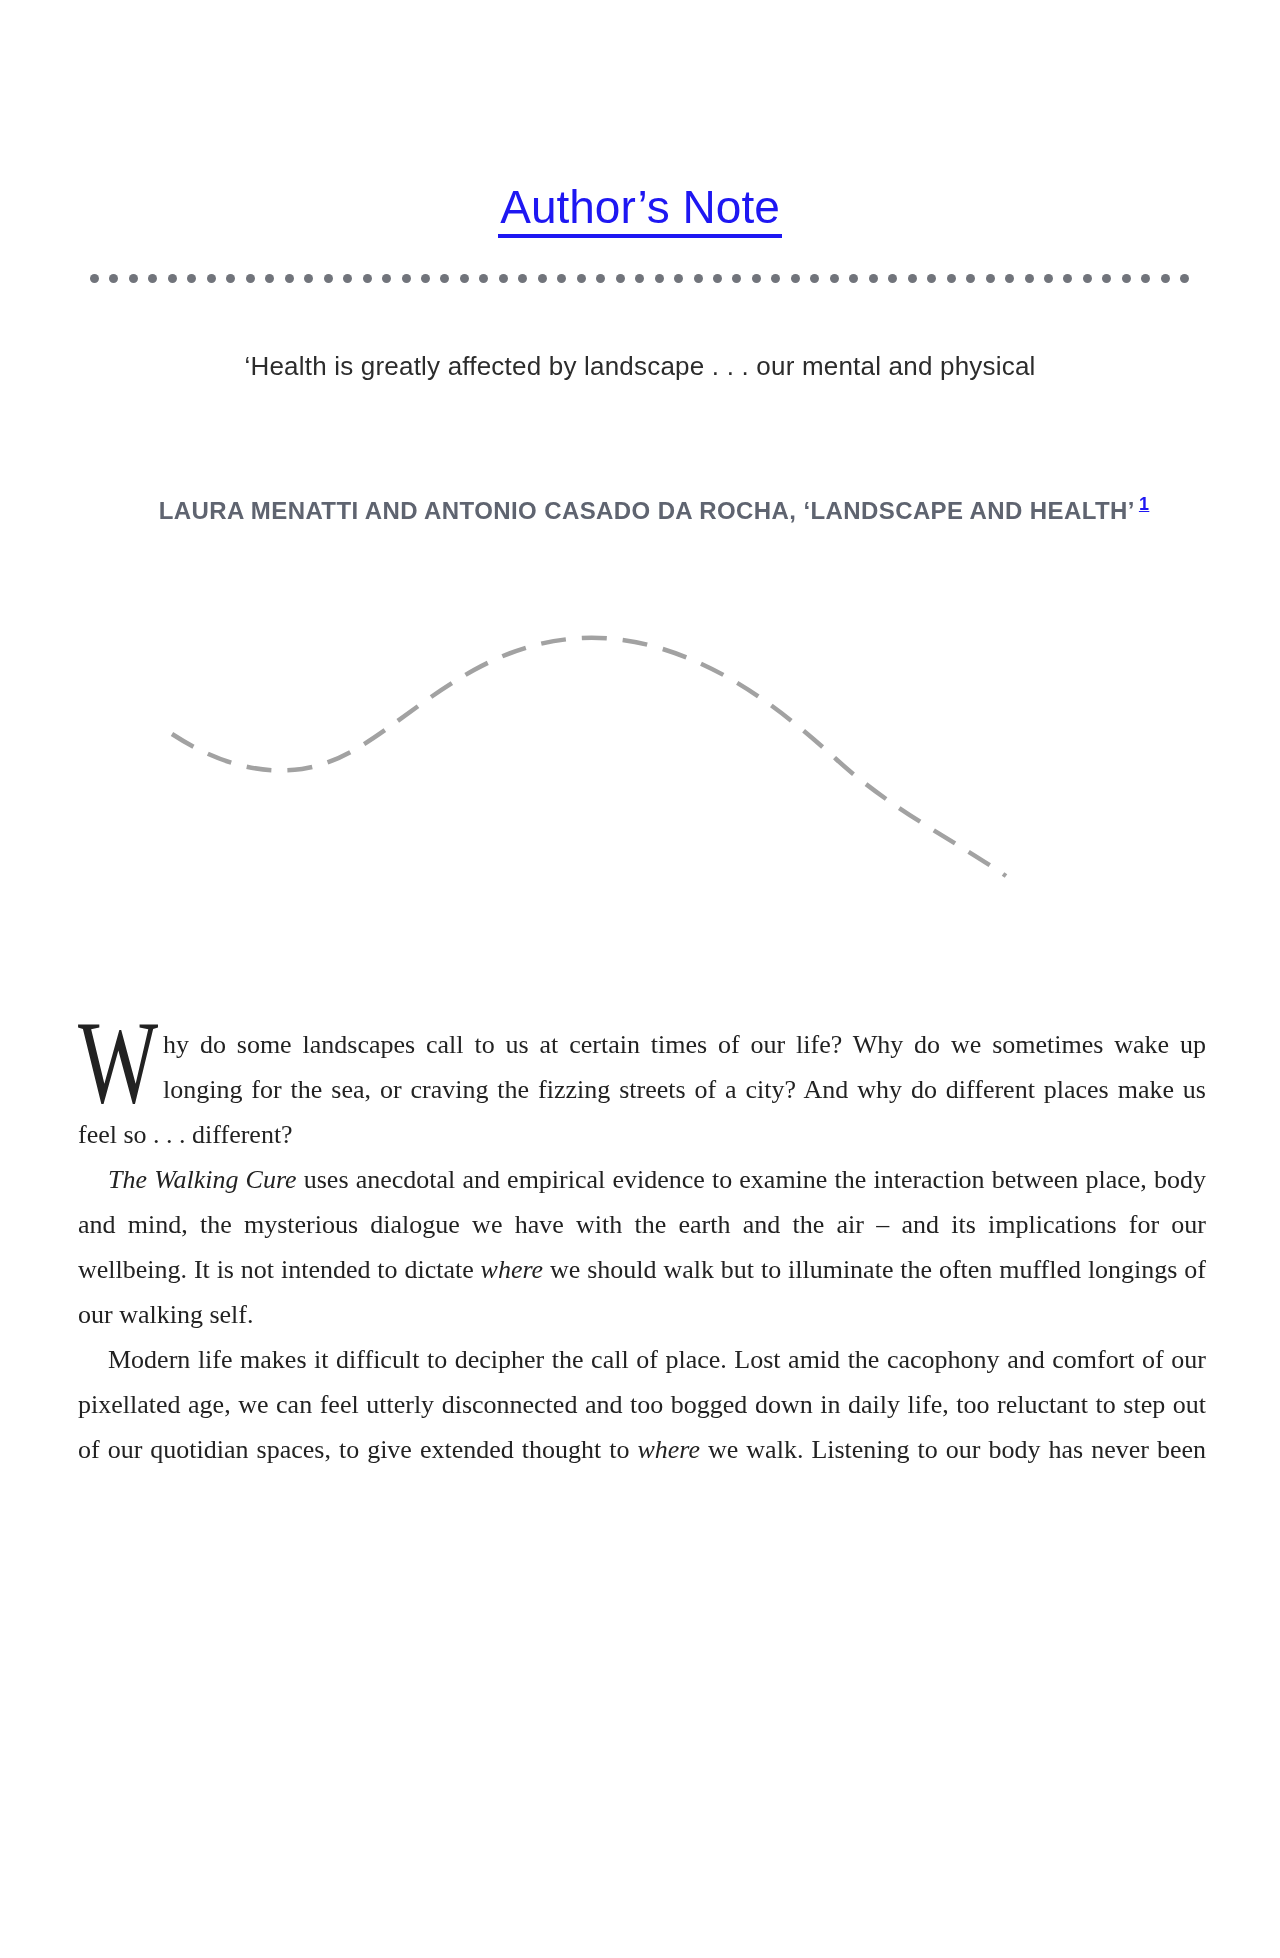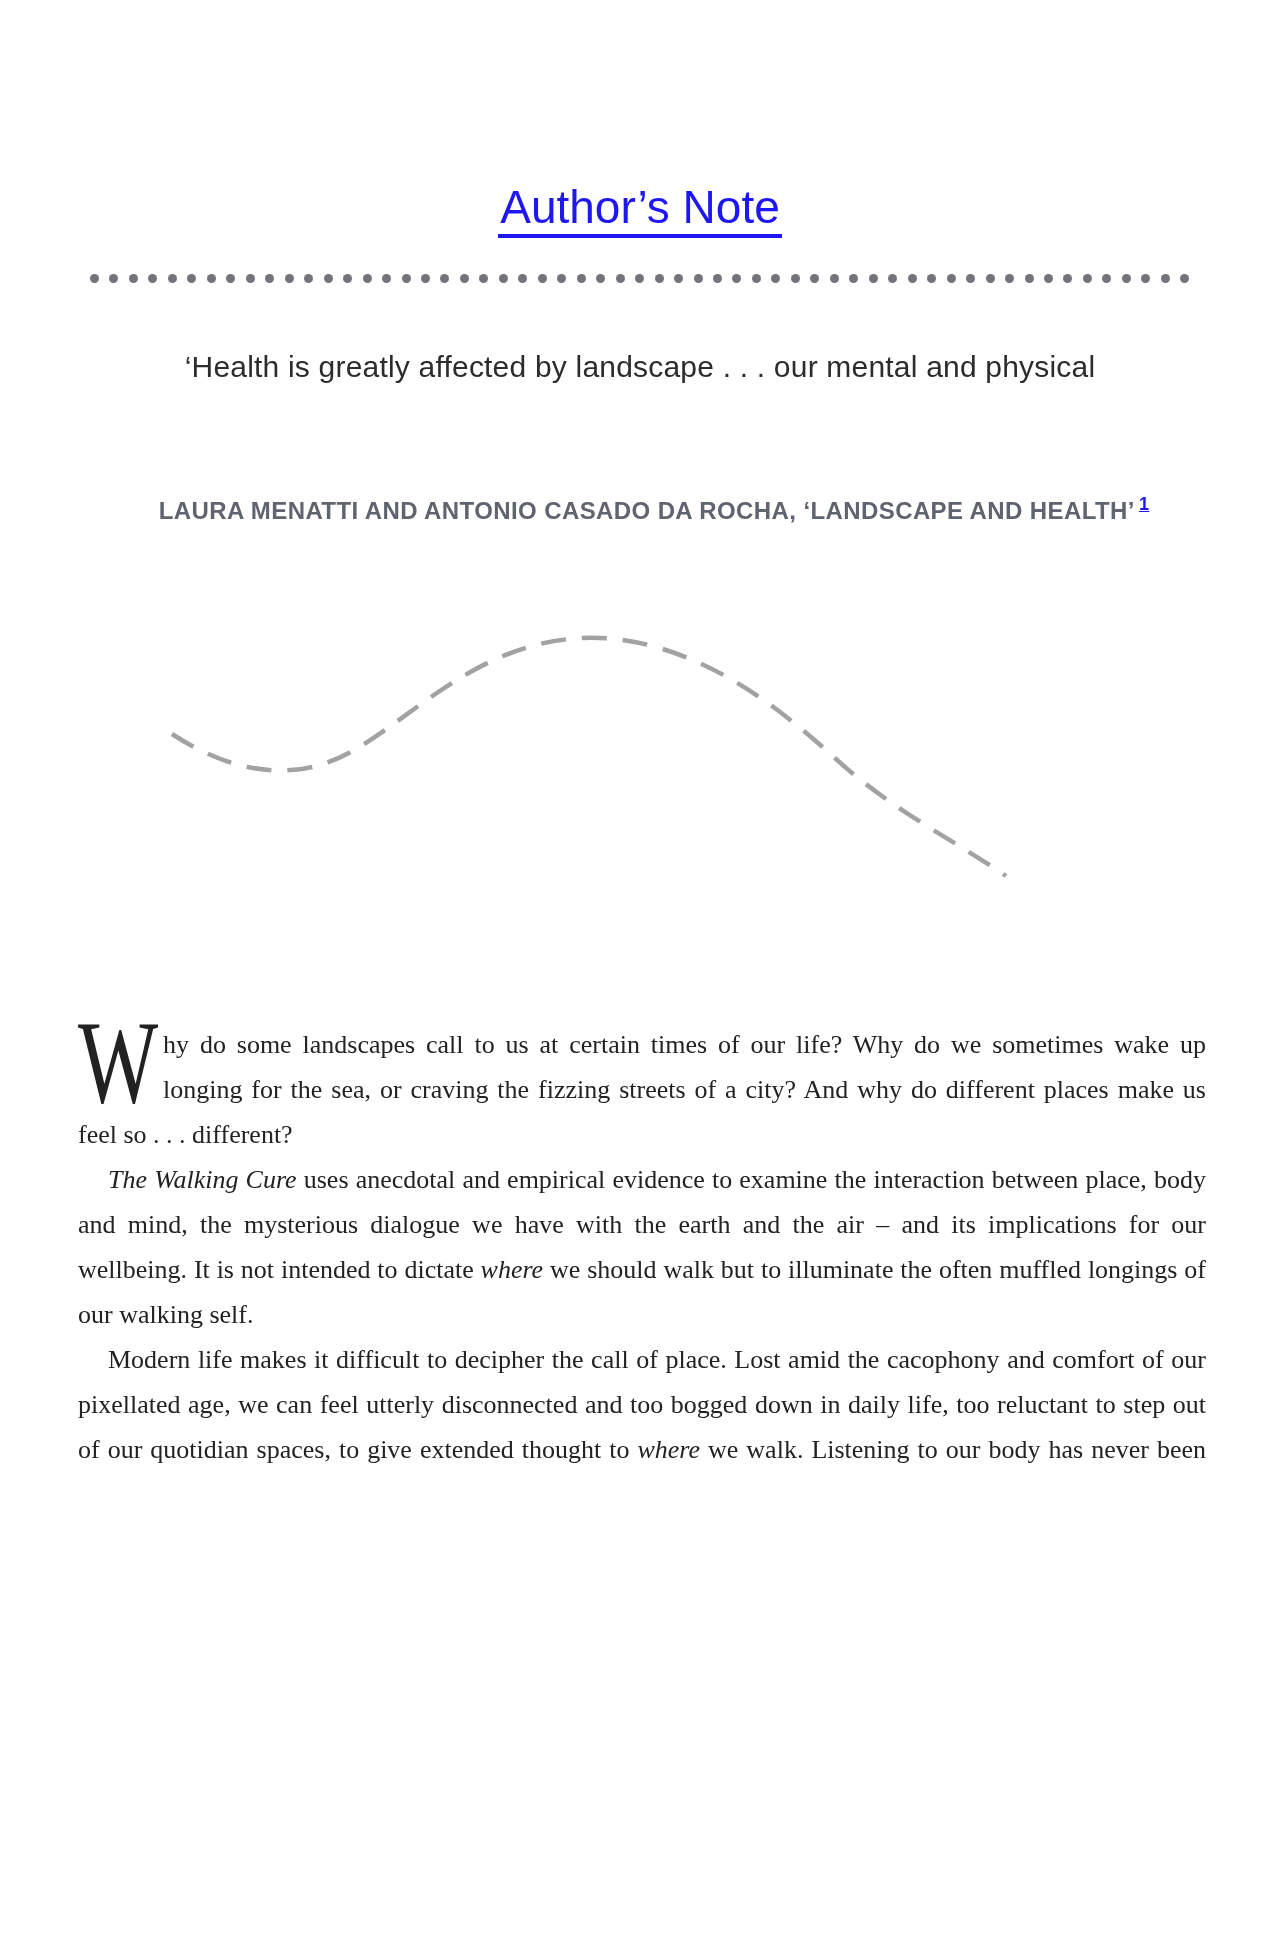--- a/index.html
+++ b/index.html
@@ -51,21 +51,21 @@
   }
 
   
   .epigraph { margin: 0; }
   .quote {
     position: absolute;
     top: 340px;
     left: 0;
     width: 100%;
     text-align: center;
-    font-size: 30px;
+    font-size: 26px;
     line-height: 53px;
     letter-spacing: 0.2px;
     color: #2c2c2c;
   }
   .attribution {
     position: absolute;
     top: 483px;
     left: 0;
     width: 100%;
     text-align: center;

